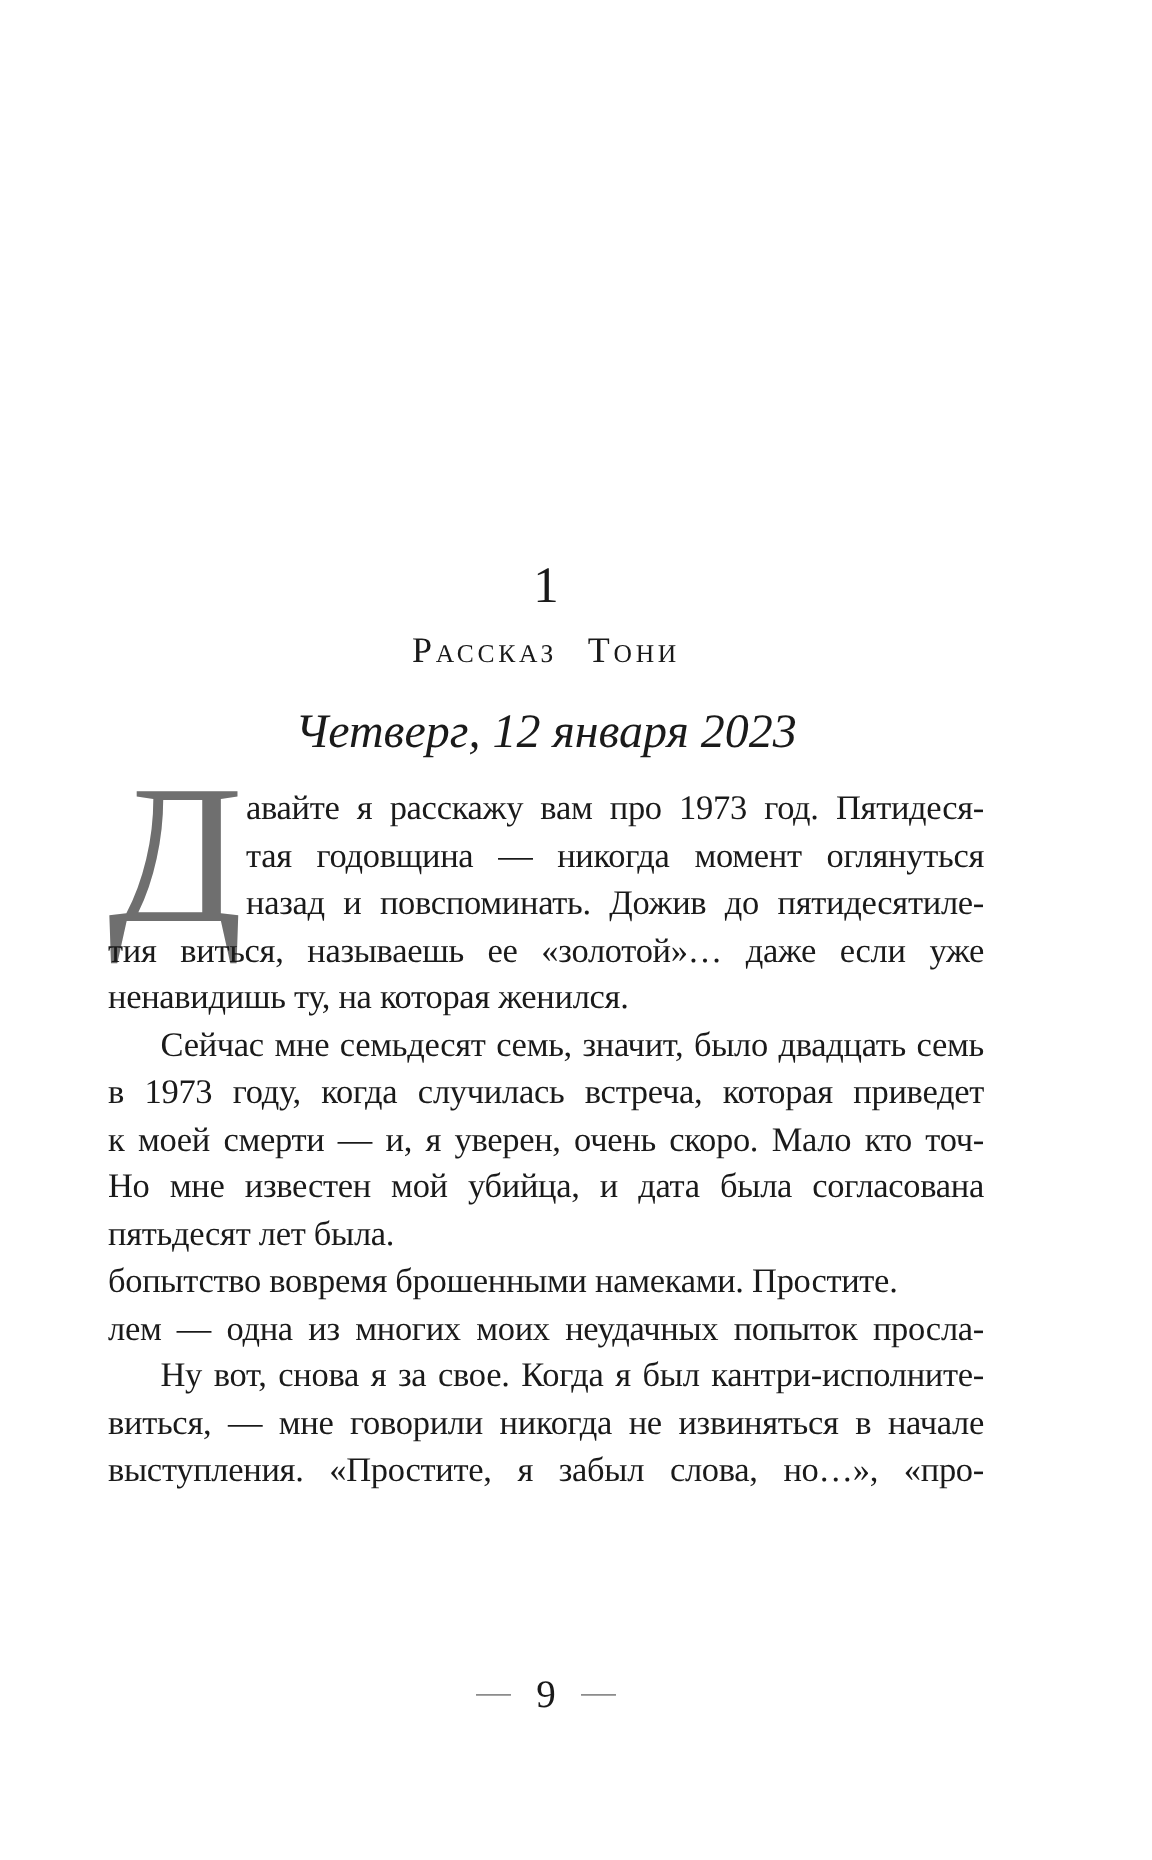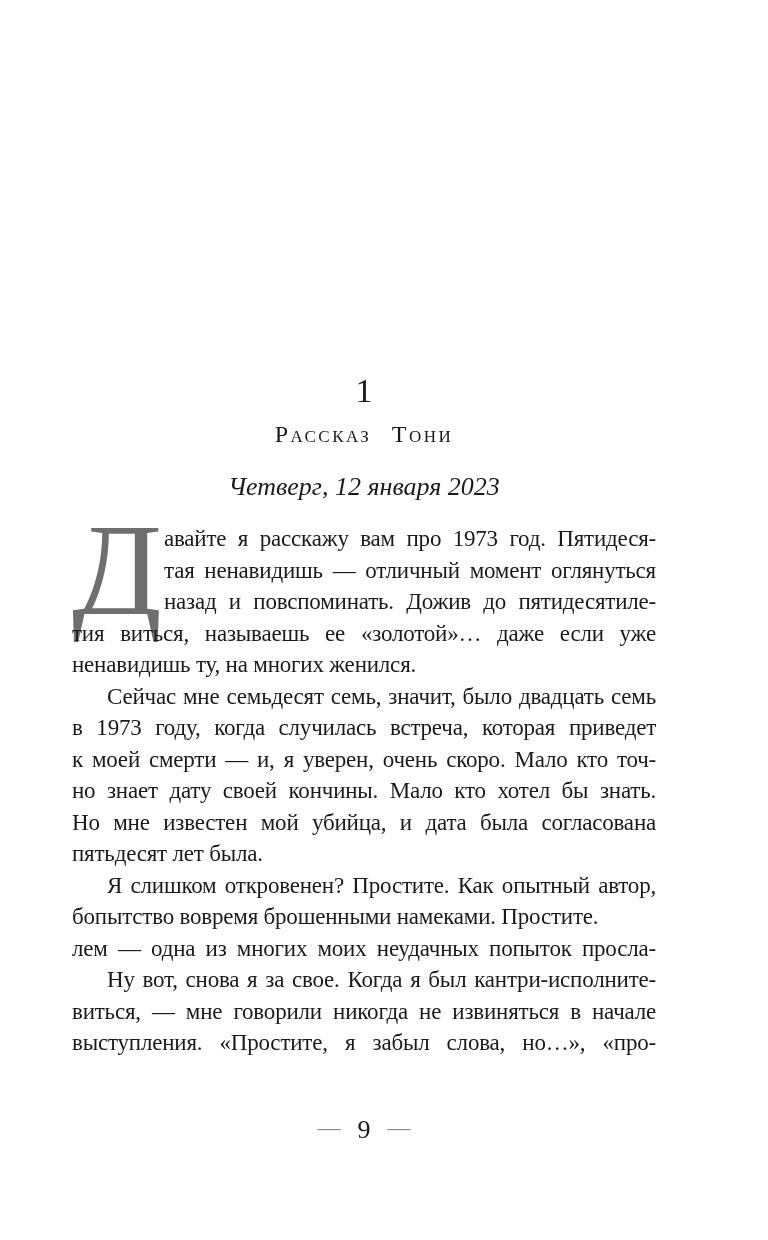--- a/index.html
+++ b/index.html
@@ -26,21 +26,21 @@
   .chapter-title {
     top: 416px;
     font-size: 24px;
     line-height: 36px;
     font-variant: small-caps;
     letter-spacing: 2.5px;
     word-spacing: 12px;
   }
   .date-line {
     top: 470px;
-    font-size: 26px;
+    font-size: 32px;
     line-height: 34px;
     font-style: italic;
     font-family: Liberation Serif, serif;
   }
   .body-text {
     position: absolute;
     top: 523px;
     left: 72px;
     width: 584px;
     font-size: 23px;
@@ -98,35 +98,33 @@
   <div class="centered-col chapter-number">1</div>
 
   <div class="centered-col chapter-title">Рассказ Тони</div>
 
   <div class="centered-col date-line">Четверг, 12 января 2023</div>
 
   <main class="body-text">
       <div class="paragraph">
         <span class="dropcap">Д</span>
         <div class="text-line">авайте я расскажу вам про 1973 год. Пятидеся-</div>
-        <div class="text-line">тая ненавидишь — отличный момент оглянуться</div>
+        <div class="text-line">тая годовщина — никогда момент оглянуться</div>
         <div class="text-line">назад и повспоминать. Дожив до пятидесятиле-</div>
         <div class="text-line">тия виться, называешь ее «золотой»… даже если уже</div>
-        <div class="text-line line-last">ненавидишь ту, на многих женился.</div>
+        <div class="text-line line-last">ненавидишь ту, на которая женился.</div>
       </div>
       <div class="paragraph">
         <div class="text-line line-indent">Сейчас мне семьдесят семь, значит, было двадцать семь</div>
         <div class="text-line">в 1973 году, когда случилась встреча, которая приведет</div>
         <div class="text-line">к моей смерти — и, я уверен, очень скоро. Мало кто точ-</div>
-        <div class="text-line">но знает дату своей кончины. Мало кто хотел бы знать.</div>
         <div class="text-line">Но мне известен мой убийца, и дата была согласована</div>
         <div class="text-line line-last">пятьдесят лет была.</div>
       </div>
       <div class="paragraph">
-        <div class="text-line line-indent">Я слишком откровенен? Простите. Как опытный автор,</div>
         <div class="text-line line-last">бопытство вовремя брошенными намеками. Простите.</div>
       </div>
       <div class="paragraph">
         <div class="text-line">лем — одна из многих моих неудачных попыток просла-</div>
         <div class="text-line line-indent">Ну вот, снова я за свое. Когда я был кантри-исполните-</div>
         <div class="text-line">виться, — мне говорили никогда не извиняться в начале</div>
         <div class="text-line">выступления. «Простите, я забыл слова, но…», «про-</div>
       </div>
     </main>
 

